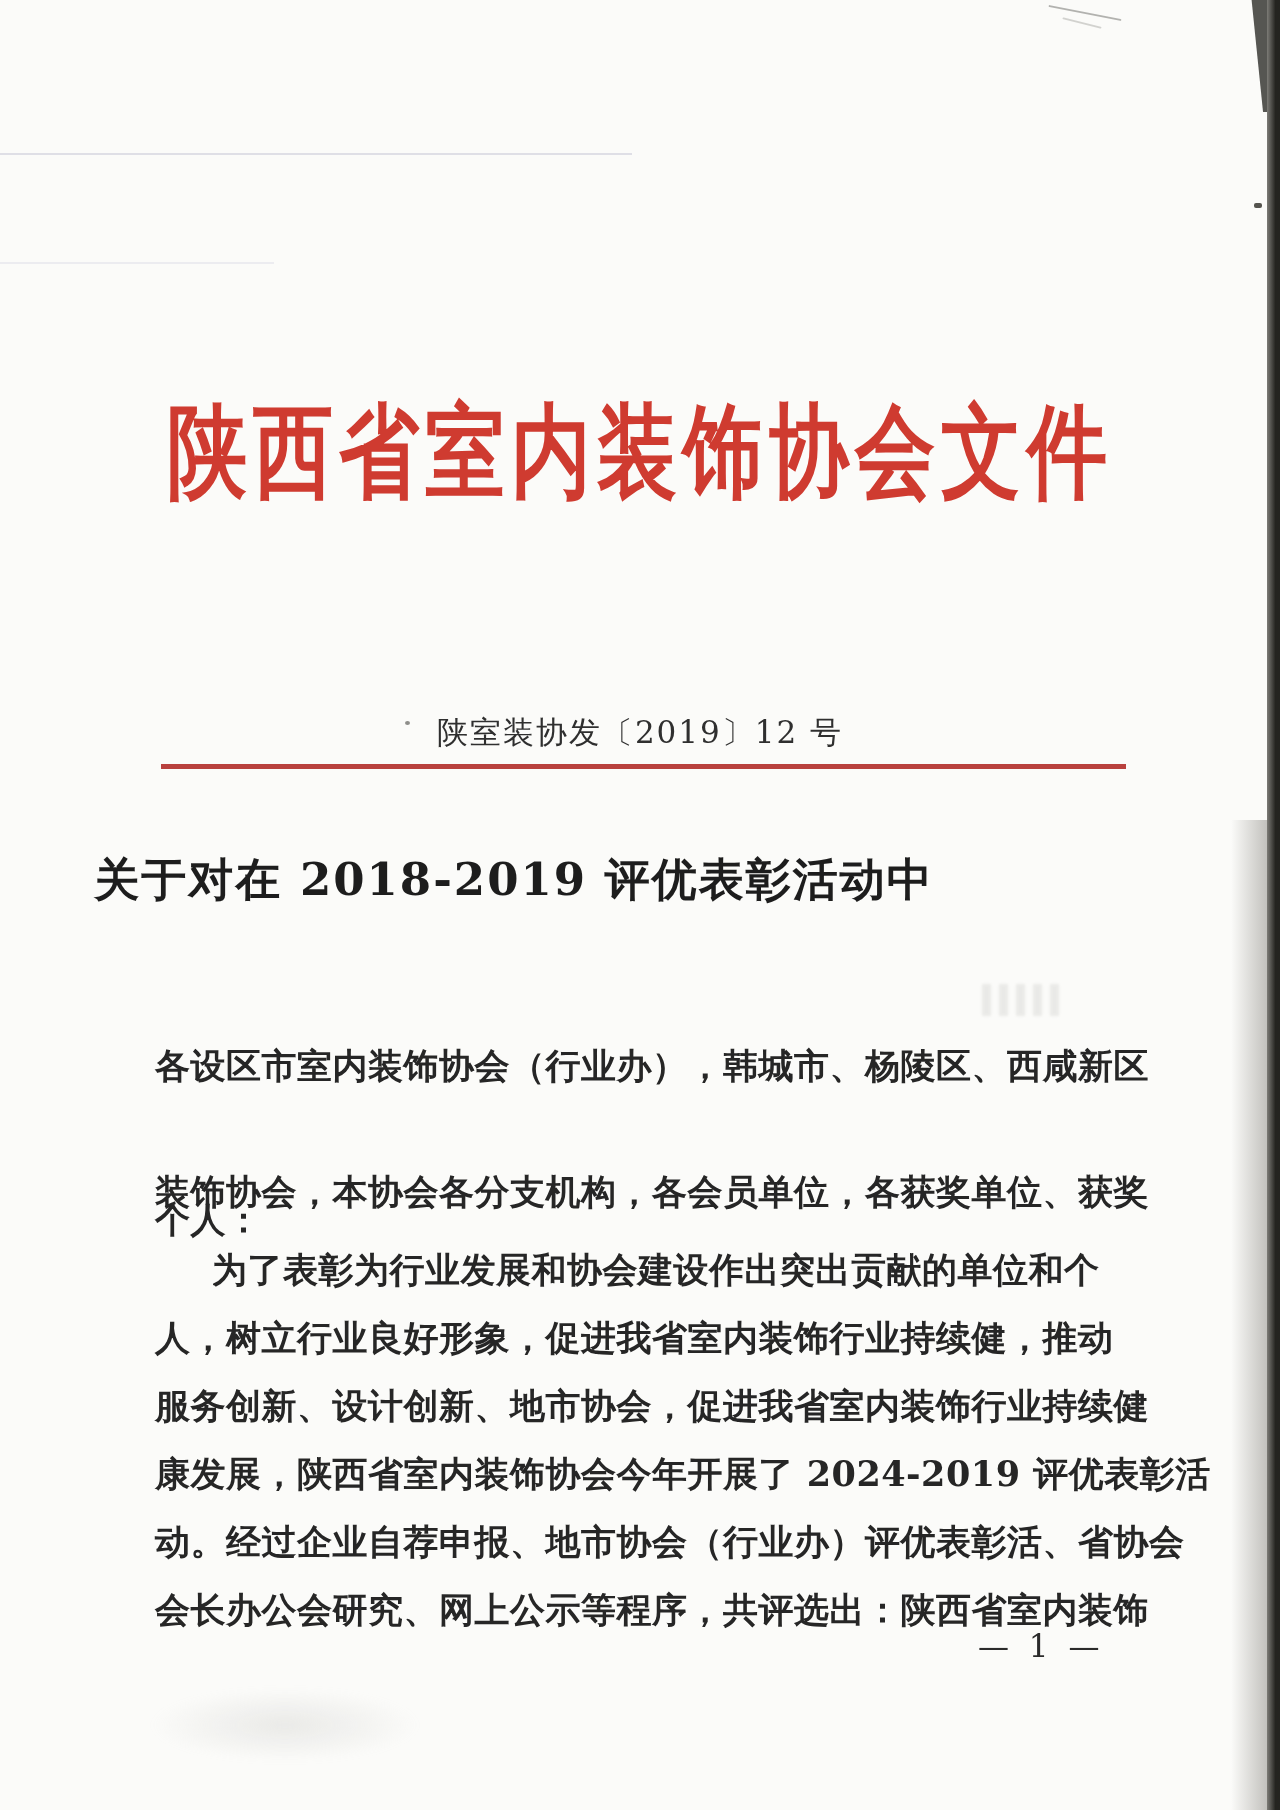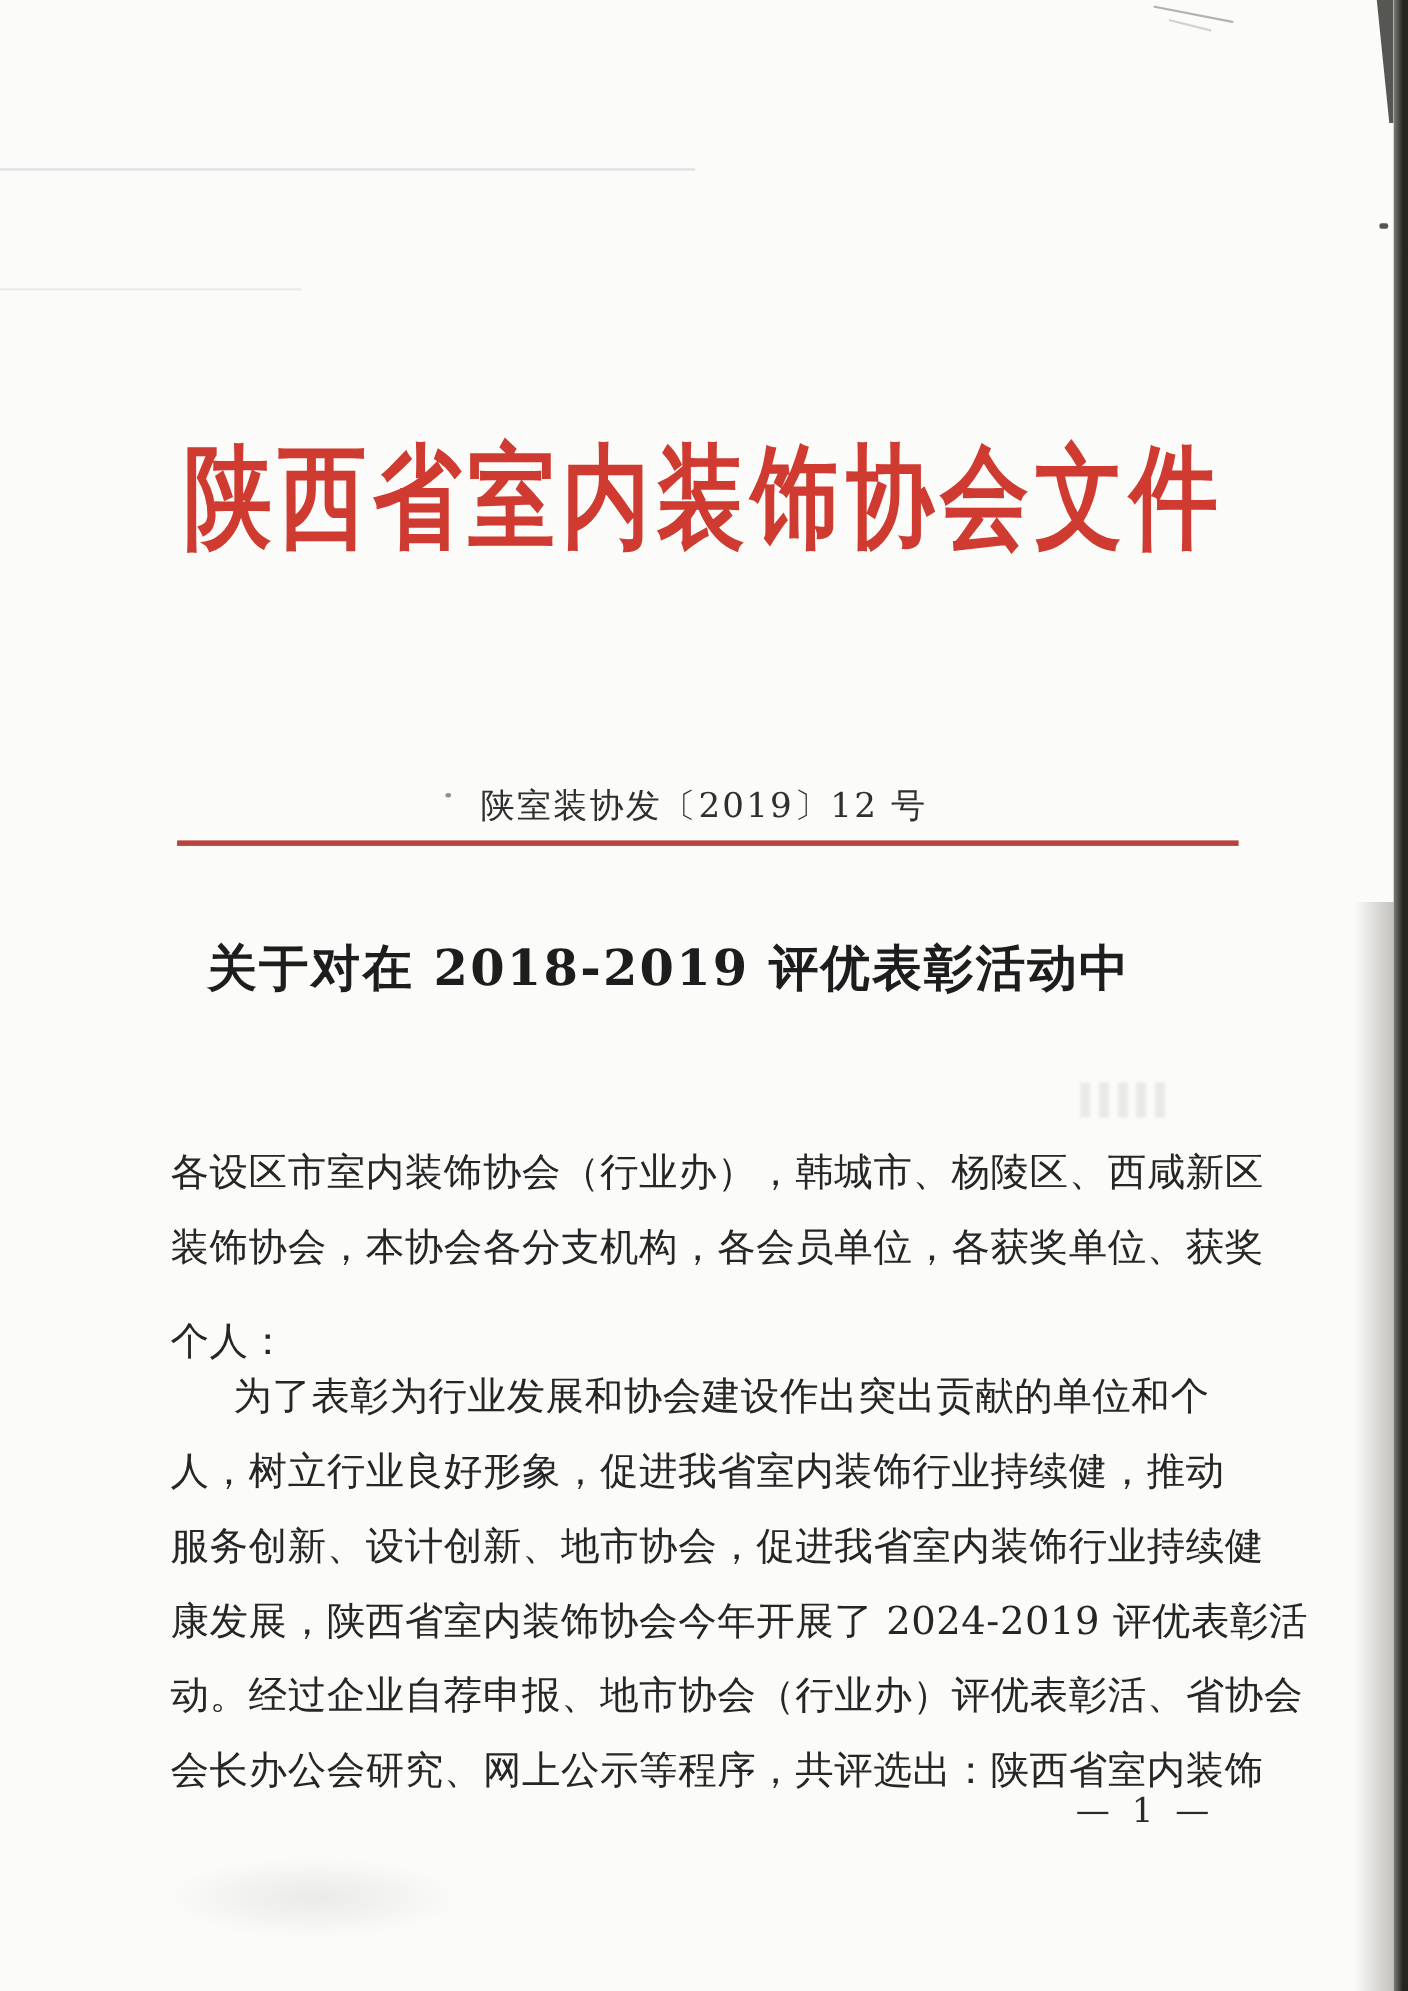--- a/index.html
+++ b/index.html
@@ -60,34 +60,35 @@
     letter-spacing: 2px;
     color: #2f2f2f;
     white-space: nowrap;
   }
   .red-rule {
     left: 161px; top: 764px; width: 965px; height: 5px;
     background: var(--rule-red, #b9413e);
   }
   .notice-title {
     left: 0; top: 846px; width: 1028px;
-    text-align: right;
+    text-align: center;
     font-size: 45px; font-weight: bold;
     letter-spacing: 2px;
     line-height: 67px;
     color: #1d1d1d;
     white-space: nowrap;
   }
   .body-line {
     left: 155px; width: 990px;
     font-size: 35px;
     letter-spacing: 0.5px;
     line-height: 48px;
     color: var(--text-black, #262626);
     white-space: nowrap;
+    font-weight: bold;
   }
   .body-line.indent { left: 212px; }
   .page-number {
     left: 978px; top: 1628px; width: 180px;
     font-size: 31px;
     letter-spacing: 5px;
     color: #2b2b2b;
     white-space: nowrap;
   }
 </style>
@@ -110,21 +111,21 @@
 
 <div class="abs doc-number">陕室装协发〔2019〕12 号</div>
 
 <div class="abs red-rule"></div>
 
 <div class="abs notice-title">
   <div>关于对在 2018-2019 评优表彰活动中</div>
 </div>
 
 <div class="abs body-line" style="top:1042px">各设区市室内装饰协会（行业办），韩城市、杨陵区、西咸新区</div>
-<div class="abs body-line" style="top:1110px">装饰协会，本协会各分支机构，各会员单位，各获奖单位、获奖</div>
+<div class="abs body-line" style="top:1168px">装饰协会，本协会各分支机构，各会员单位，各获奖单位、获奖</div>
 <div class="abs body-line" style="top:1196px">个人：</div>
 
 <div class="abs body-line indent" style="top:1246px">为了表彰为行业发展和协会建设作出突出贡献的单位和个</div>
 <div class="abs body-line" style="top:1314px">人，树立行业良好形象，促进我省室内装饰行业持续健，推动</div>
 <div class="abs body-line" style="top:1382px">服务创新、设计创新、地市协会，促进我省室内装饰行业持续健</div>
 <div class="abs body-line" style="top:1450px">康发展，陕西省室内装饰协会今年开展了 2024-2019 评优表彰活</div>
 <div class="abs body-line" style="top:1518px">动。经过企业自荐申报、地市协会（行业办）评优表彰活、省协会</div>
 <div class="abs body-line" style="top:1586px">会长办公会研究、网上公示等程序，共评选出：陕西省室内装饰</div>
 
 <div class="abs page-number">— 1 —</div>

